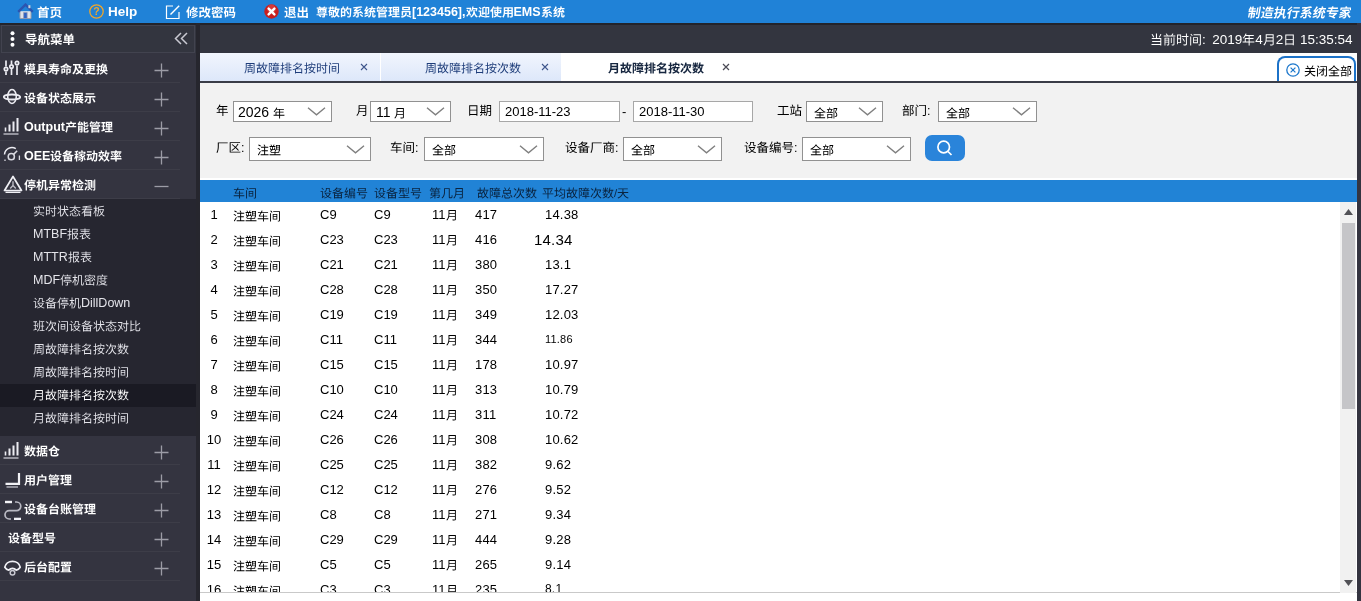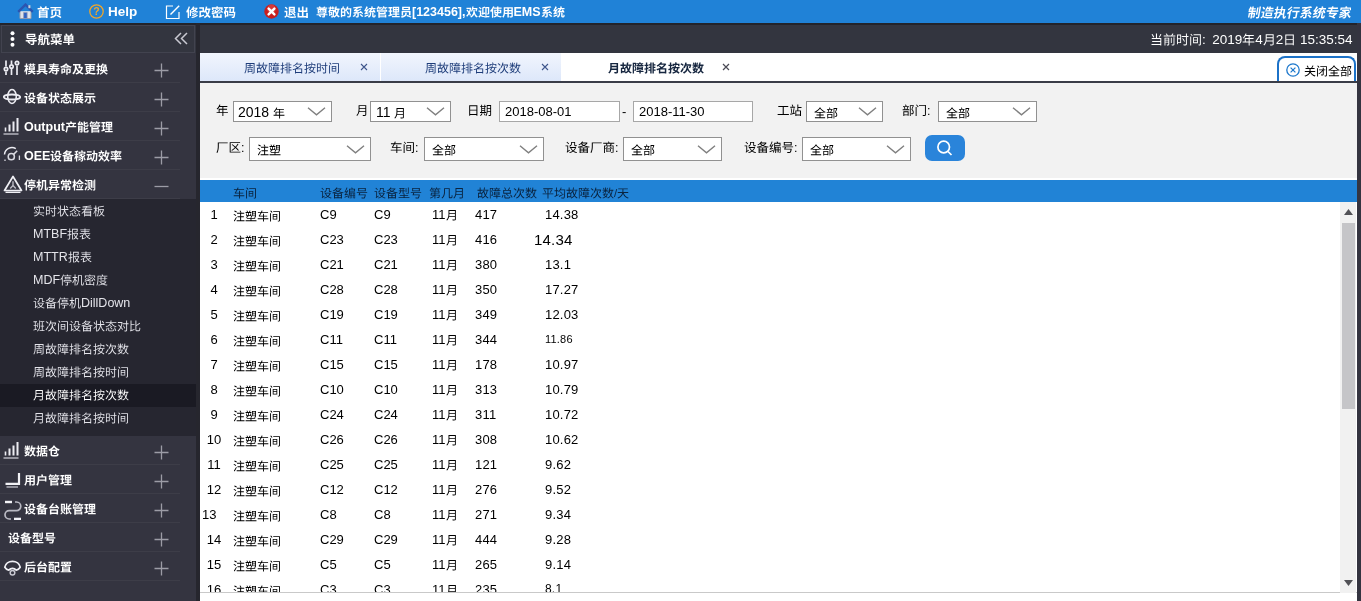--- a/index.html
+++ b/index.html
@@ -649,21 +649,21 @@
       </svg></div>
   </div>
 <div class="ab" style="left:200px;top:81px;width:1157px;height:2px;background:#3a3d48"></div>
 <div class="ab" style="left:200px;top:83px;width:1157px;height:95px;background:#f2f2f2"></div>
 <div class="lb" style="left:216px;top:101px;font-size:12.5px"><svg class="ct" width="12.5" height="12.5" viewBox="0 -220 250 250" fill="currentColor">
       <g transform="scale(1,-1)">
         <use href="#r5e74"></use>
       </g>
     </svg></div>
 <div class="dd" style="left:233px;top:101px;width:99px;height:21px">
-    <span class="vv" style="left:4px;line-height:19px"><span style="font-size:14px">2018 </span><svg class="ct" width="12" height="12" viewBox="0 -220 250 250" fill="currentColor">
+    <span class="vv" style="left:4px;line-height:19px"><span style="font-size:14px">2026 </span><svg class="ct" width="12" height="12" viewBox="0 -220 250 250" fill="currentColor">
         <g transform="scale(1,-1)">
           <use href="#r5e74"></use>
         </g>
       </svg></span>
     <svg class="cv" width="19" height="9" viewBox="0 0 19 9" fill="none">
       <path d="M1 0.8 L9.5 7.8 L18 0.8" stroke="#7f7f7f" stroke-width="1.4"></path>
     </svg>
   </div>
 <div class="lb" style="left:356px;top:101px;font-size:12.5px"><svg class="ct" width="12.5" height="12.5" viewBox="0 -220 250 250" fill="currentColor">
       <g transform="scale(1,-1)">
@@ -680,21 +680,21 @@
       <path d="M1 0.8 L9.5 7.8 L18 0.8" stroke="#7f7f7f" stroke-width="1.4"></path>
     </svg>
   </div>
 <div class="lb" style="left:467px;top:101px;font-size:12.5px"><svg class="ct" width="25" height="12.5" viewBox="0 -220 500 250" fill="currentColor">
       <g transform="scale(1,-1)">
         <use href="#r65e5"></use>
         <use href="#r671f" x="250"></use>
       </g>
     </svg></div>
 <div class="dd" style="left:499px;top:101px;width:121px;height:21px;border-color:#a7a7a7">
-    <span class="vv" style="left:5px;line-height:20px;font-size:13px">2018-08-01</span>
+    <span class="vv" style="left:5px;line-height:20px;font-size:13px">2018-11-23</span>
   </div>
 <div class="lb" style="left:622px;top:101px;font-size:13px">-</div>
 <div class="dd" style="left:633px;top:101px;width:120px;height:21px;border-color:#a7a7a7">
     <span class="vv" style="left:5px;line-height:20px;font-size:13px">2018-11-30</span>
   </div>
 <div class="lb" style="left:777px;top:101px;font-size:12.5px"><svg class="ct" width="25" height="12.5" viewBox="0 -220 500 250" fill="currentColor">
       <g transform="scale(1,-1)">
         <use href="#r5de5"></use>
         <use href="#r7ad9" x="250"></use>
       </g>
@@ -1048,41 +1048,41 @@
           <use href="#r95f4" x="750"></use>
         </g>
       </svg></div>
     <div class="cell" style="left:120px;top:250px;font-size:13px">C25</div>
     <div class="cell" style="left:174px;top:250px;font-size:13px">C25</div>
     <div class="cell" style="left:232px;top:250px;font-size:13px">11<svg class="ct" width="12" height="12" viewBox="0 -220 250 250" fill="currentColor">
         <g transform="scale(1,-1)">
           <use href="#r6708"></use>
         </g>
       </svg></div>
-    <div class="cell" style="left:275px;top:250px;font-size:13px;letter-spacing:0.2px">121</div>
+    <div class="cell" style="left:275px;top:250px;font-size:13px;letter-spacing:0.2px">382</div>
     <div class="cell" style="left:345px;top:250px;font-size:13px;letter-spacing:0.2px">9.62</div>
     <div class="cell" style="left:2px;top:275px;width:24px;text-align:center;font-size:13px">12</div>
     <div class="cell" style="left:33px;top:275px"><svg class="ct" width="48" height="12" viewBox="0 -220 1000 250" fill="currentColor">
         <g transform="scale(1,-1)">
           <use href="#r6ce8"></use>
           <use href="#r5851" x="250"></use>
           <use href="#r8f66" x="500"></use>
           <use href="#r95f4" x="750"></use>
         </g>
       </svg></div>
     <div class="cell" style="left:120px;top:275px;font-size:13px">C12</div>
     <div class="cell" style="left:174px;top:275px;font-size:13px">C12</div>
     <div class="cell" style="left:232px;top:275px;font-size:13px">11<svg class="ct" width="12" height="12" viewBox="0 -220 250 250" fill="currentColor">
         <g transform="scale(1,-1)">
           <use href="#r6708"></use>
         </g>
       </svg></div>
     <div class="cell" style="left:275px;top:275px;font-size:13px;letter-spacing:0.2px">276</div>
     <div class="cell" style="left:345px;top:275px;font-size:13px;letter-spacing:0.2px">9.52</div>
-    <div class="cell" style="left:2px;top:300px;width:24px;font-size:13px">13</div>
+    <div class="cell" style="left:2px;top:300px;width:24px;text-align:center;font-size:13px">13</div>
     <div class="cell" style="left:33px;top:300px"><svg class="ct" width="48" height="12" viewBox="0 -220 1000 250" fill="currentColor">
         <g transform="scale(1,-1)">
           <use href="#r6ce8"></use>
           <use href="#r5851" x="250"></use>
           <use href="#r8f66" x="500"></use>
           <use href="#r95f4" x="750"></use>
         </g>
       </svg></div>
     <div class="cell" style="left:120px;top:300px;font-size:13px">C8</div>
     <div class="cell" style="left:174px;top:300px;font-size:13px">C8</div>

